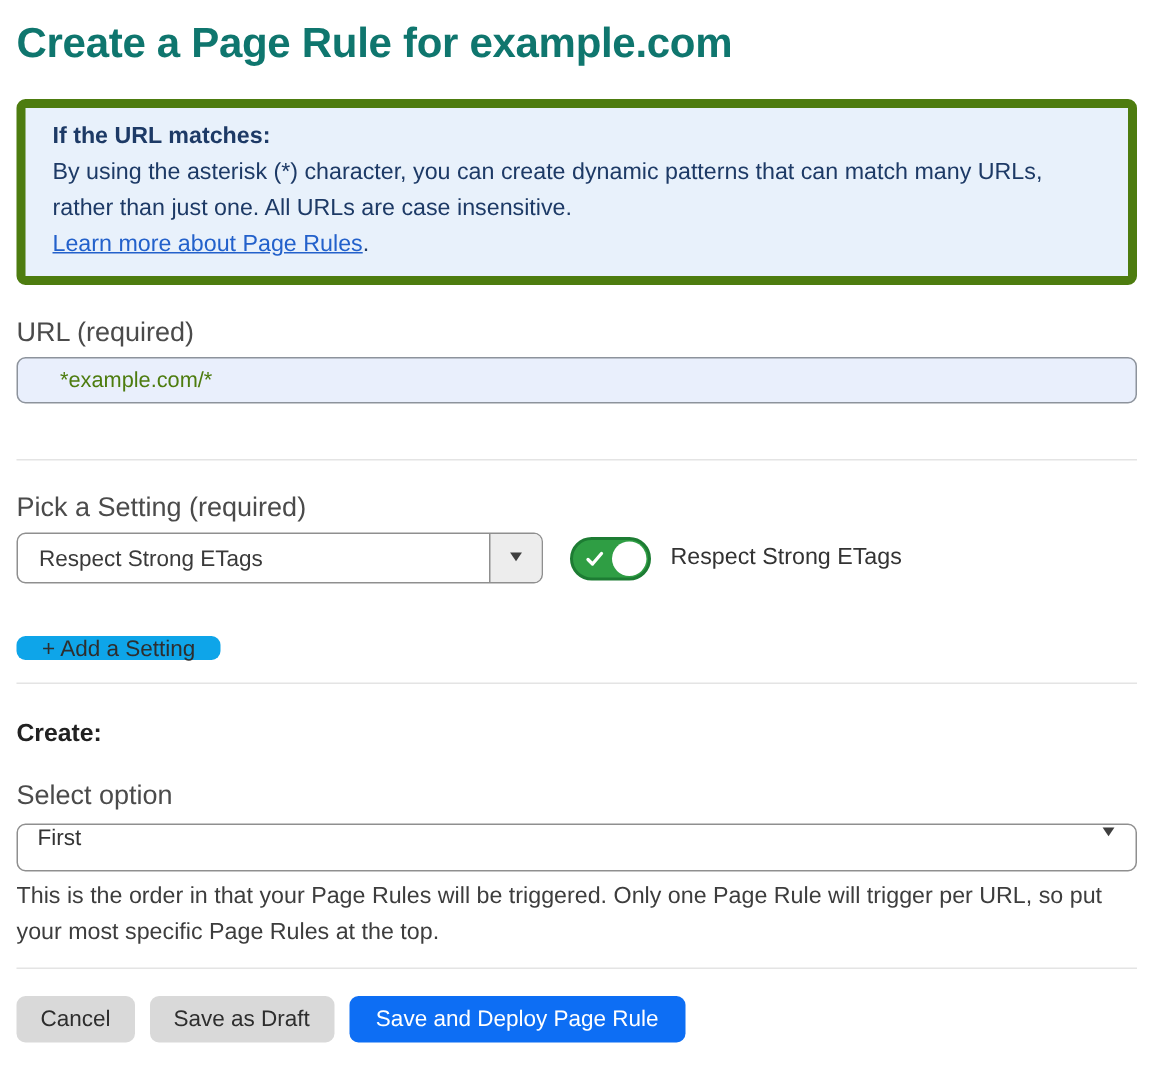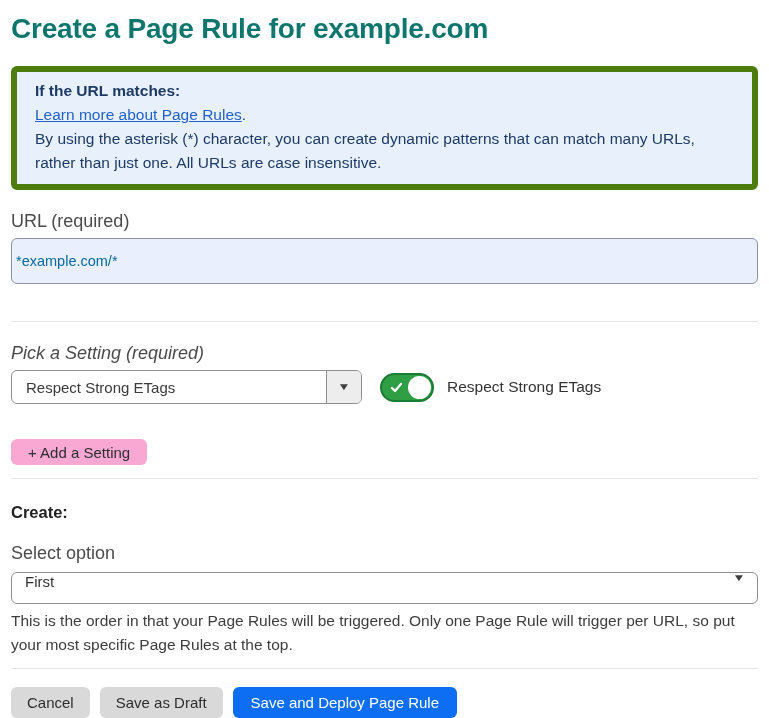--- a/index.html
+++ b/index.html
@@ -41,43 +41,43 @@
   .field-label {
     display: block;
     font-size: 18px;
     color: #4b4b4b;
     margin-bottom: 6px;
   }
 
   .url-input {
     display: block;
     width: 100%;
-    height: 46px;
+    height: 31px;
     background: #e9effc;
     border: 1px solid #8d939c;
     border-radius: 6px;
-    padding: 0 4px;
+    padding: 0 28px;
     font-size: 14.5px;
-    color: #0369a1;
+    color: #4d7c0f;
     font-family: inherit;
     outline: none;
   }
 
   .divider { border: none; border-top: 1px solid #e4e4e4; }
   .divider-1 { margin-top: 37px; }
   .divider-2 { margin-top: 13px; }
   .divider-3 { margin-top: 11px; }
 
   .section-heading {
     font-size: 16.5px;
     font-weight: 700;
     color: #222;
   }
   .settings-heading { margin-top: 21px; }
-  .picker-label { margin-top: 21px; font-style: italic; }
+  .picker-label { margin-top: 21px; }
 
   .setting-row { display: flex; align-items: center; margin-top: 0; }
 
   .custom-select {
     display: flex;
     align-items: stretch;
     width: 351px;
     height: 34px;
     background: #fff;
     border: 1px solid #8f8f8f;
@@ -134,23 +134,23 @@
     border-radius: 50%;
   }
   .toggle-label {
     margin-left: 13px;
     font-size: 15.5px;
     color: #333;
   }
 
   .add-setting-btn {
     margin-top: 35px;
-    height: 26px;
+    height: 16px;
     padding: 0 17px;
-    background: #f9a8d4;
+    background: #0ea5e9;
     color: #2e2e2e;
     border: none;
     border-radius: 6px;
     font-size: 15px;
     font-family: inherit;
     cursor: pointer;
   }
 
   .order-heading { margin-top: 24px; }
   .order-label { margin-top: 21px; margin-bottom: 8px; }
@@ -192,22 +192,22 @@
 </style>
 </head>
 <body>
 
 <div class="container">
 
   <h1 class="page-title">Create a Page Rule for example.com</h1>
 
   <div class="info-box">
     <div class="info-heading">If the URL matches:</div>
+    <div>By using the asterisk (*) character, you can create dynamic patterns that can match many URLs, rather than just one. All URLs are case insensitive.</div>
     <div><a>Learn more about Page Rules</a><span>.</span></div>
-    <div>By using the asterisk (*) character, you can create dynamic patterns that can match many URLs, rather than just one. All URLs are case insensitive.</div>
   </div>
 
   <label class="field-label">URL (required)</label>
   <input class="url-input" type="text" value="*example.com/*" style="">
 
   <hr class="divider divider-1">
 
 
   <label class="field-label picker-label">Pick a Setting (required)</label>
 

